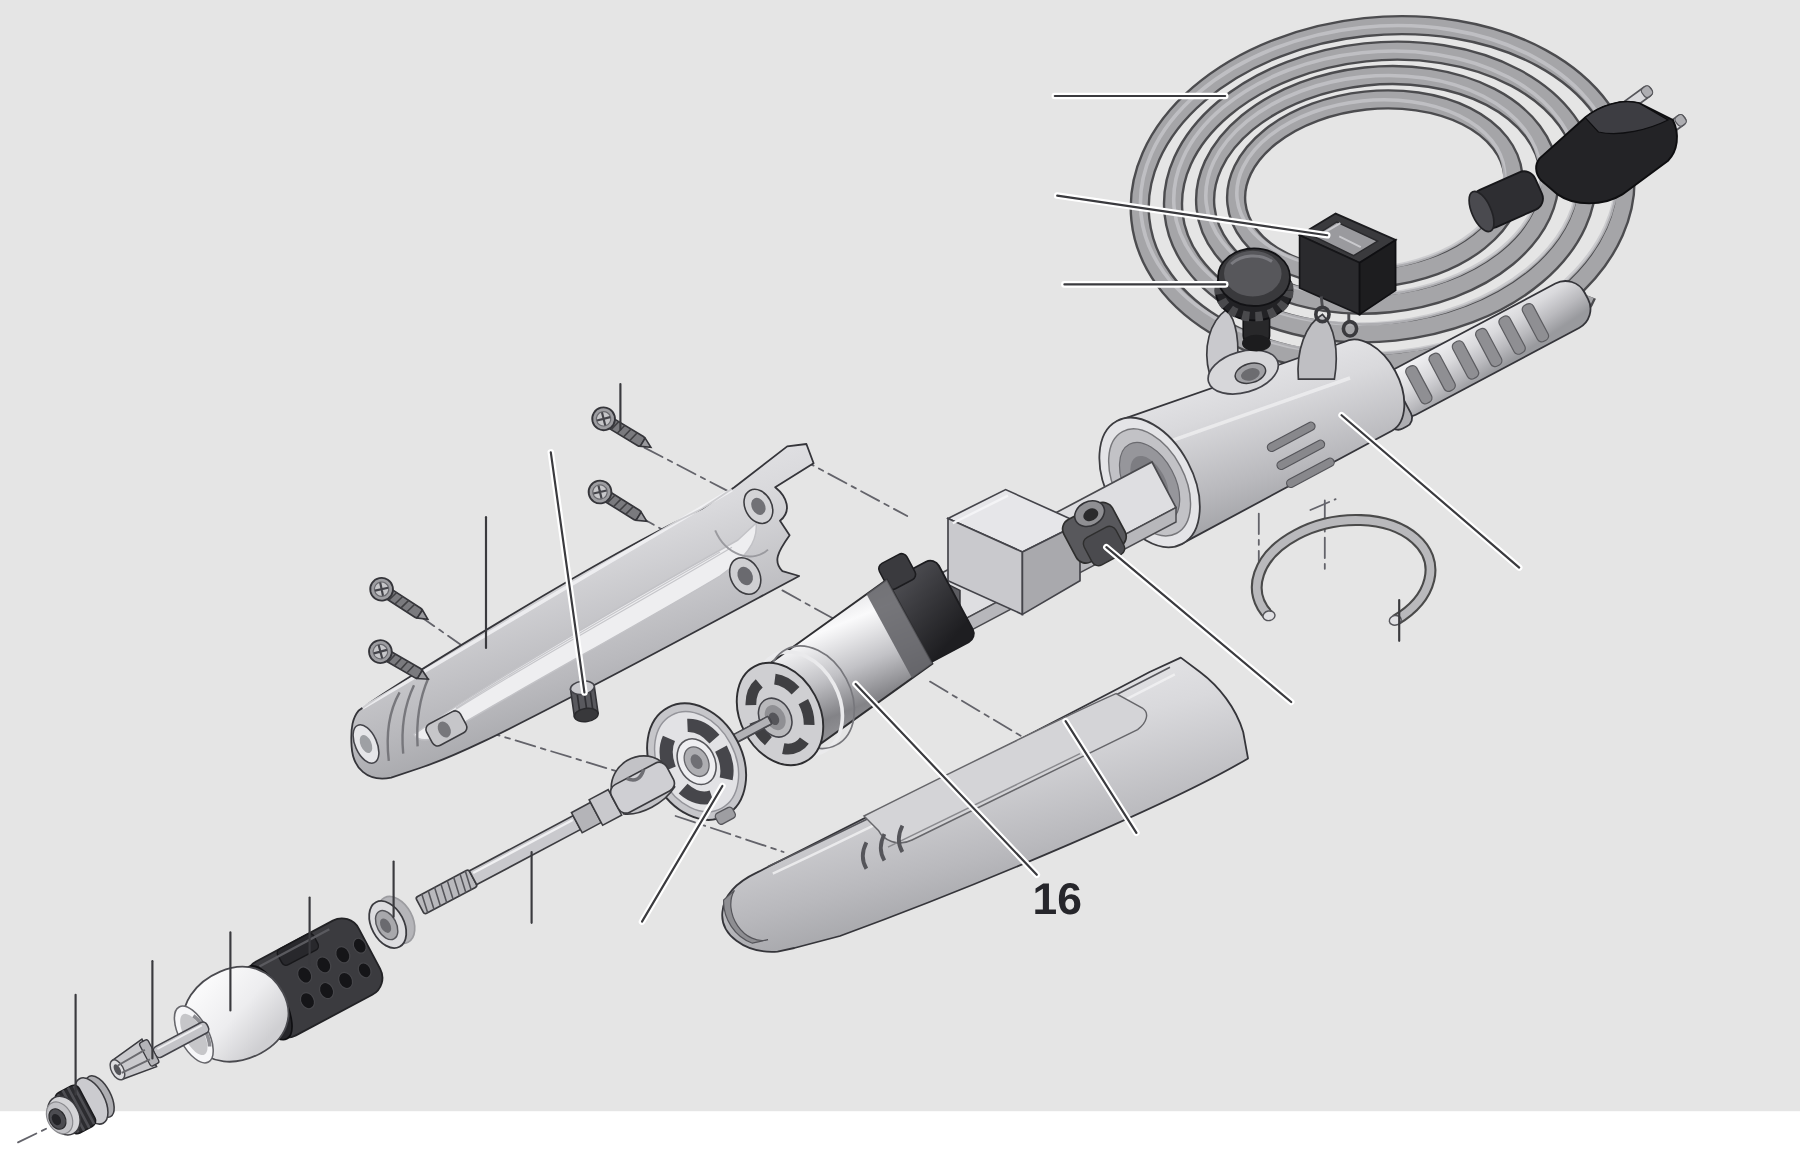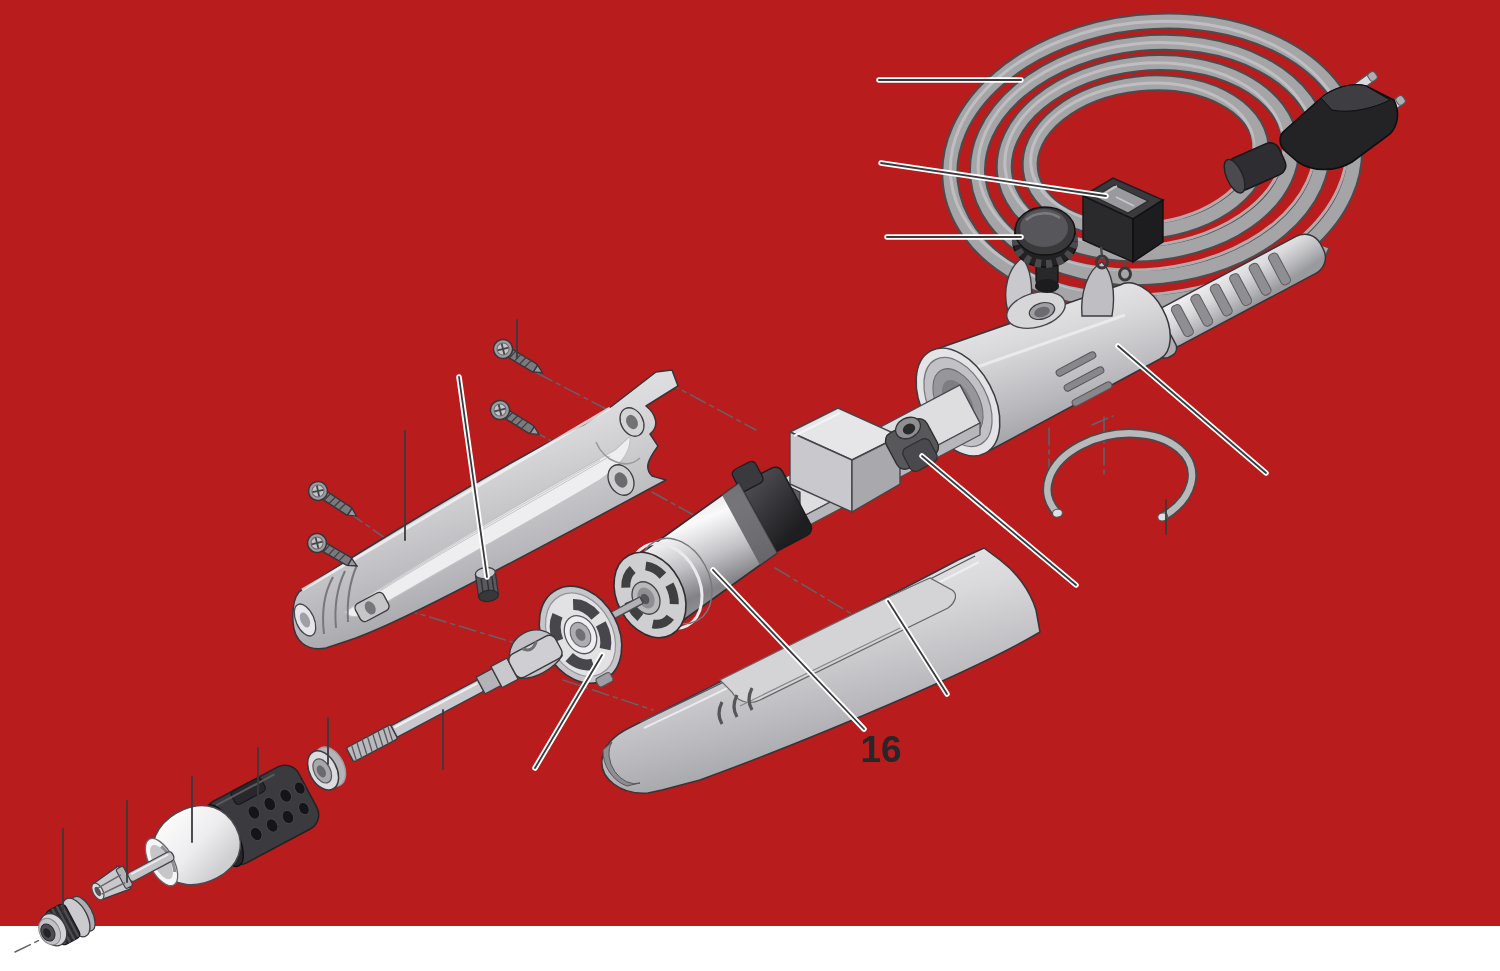--- a/index.html
+++ b/index.html
@@ -1,17 +1,17 @@
 <!DOCTYPE html>
 <html><head>
 <meta charset="utf-8">
 <style>
   html,body{margin:0;padding:0;background:#ffffff;}
   body{width:1500px;height:971px;overflow:hidden;font-family:"Liberation Sans",sans-serif;}
-  #stage{position:relative;width:1500px;height:926px;background:#b91c1c;}
+  #stage{position:relative;width:1500px;height:926px;background:#e5e5e5;}
   svg{display:block;}
   .lead{stroke:#3a3a3e;stroke-width:1.8;fill:none;stroke-linecap:round;}
   .halo{stroke:#ffffff;stroke-width:5.5;fill:none;stroke-linecap:round;}
   .guide{stroke:#63636a;stroke-width:1.5;fill:none;stroke-dasharray:17 5 4 5;stroke-linecap:round;}
   .ol{stroke:#35353a;stroke-width:1.5;stroke-linejoin:round;stroke-linecap:round;}
   .part-label{font-family:"Liberation Sans",sans-serif;font-weight:bold;font-size:37px;fill:#26262b;}
 </style>
 </head>
 <body>
 

